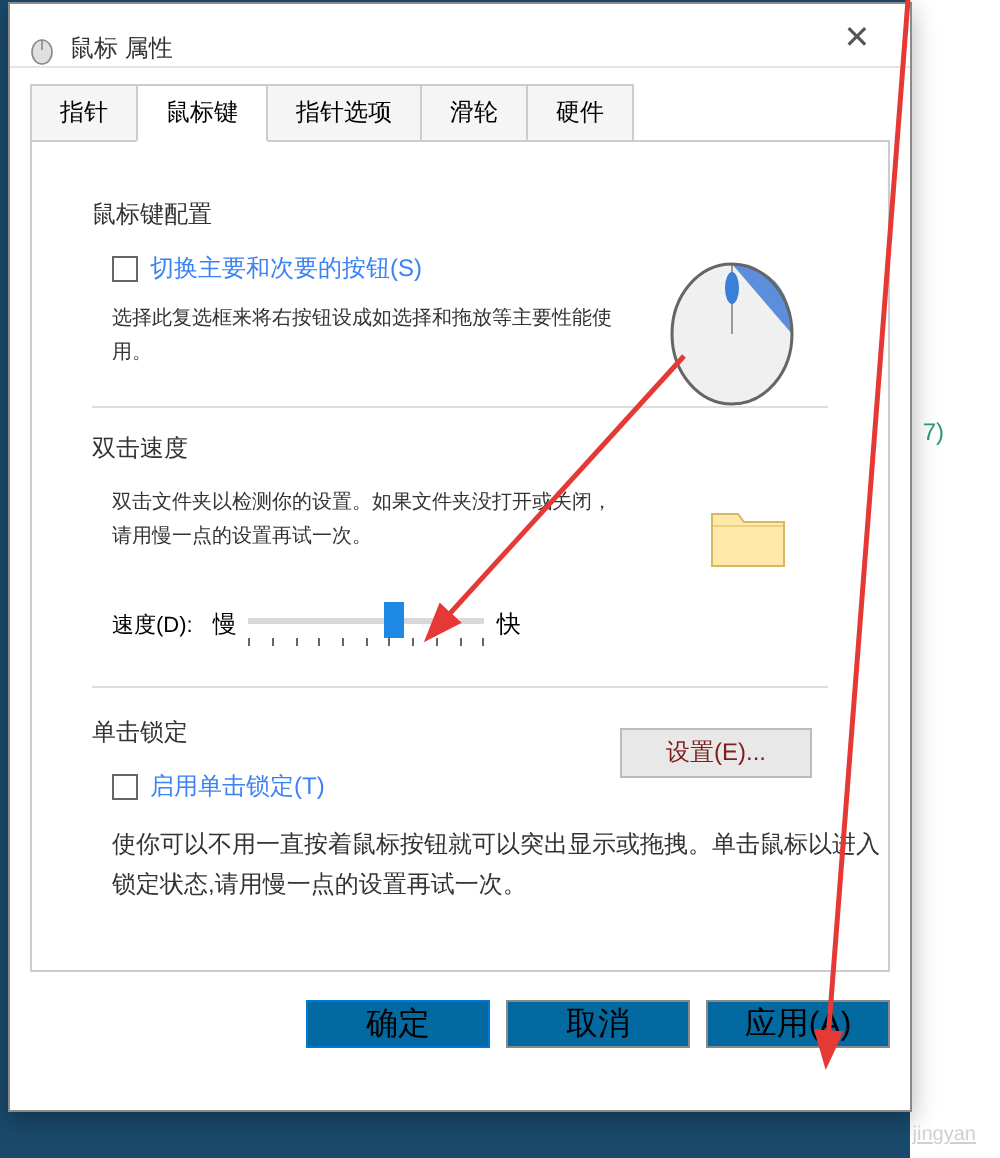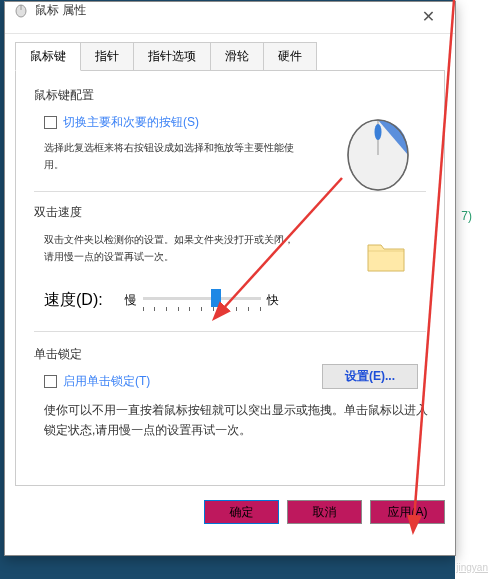--- a/index.html
+++ b/index.html
@@ -1,50 +1,50 @@
 <!DOCTYPE html>
 <html><head>
 <meta charset="utf-8">
 <style>
 * { box-sizing: border-box; margin: 0; padding: 0; font-family: "Microsoft YaHei", "Segoe UI", sans-serif; }
 body { width: 500px; height: 579px; background: #1a4a6b; overflow: hidden; position: relative; }
 .bg-partial { position: absolute; right: 0; top: 0; width: 45px; height: 579px; background: #fff; }
 .bg-text { position: absolute; right: 28px; top: 209px; color: #2a9d6f; font-size: 12px; }
 .dialog { position: absolute; left: 4px; top: 1px; width: 452px; height: 555px; background: #fff; border: 1px solid #8a8a8a; box-shadow: 0 4px 12px rgba(0,0,0,0.3); }
-.titlebar { height: 32px; display: flex; align-items: flex-start; padding: 0 4px 0 8px; border-bottom: 1px solid #e5e5e5; }
+.titlebar { height: 32px; display: flex; align-items: flex-end; padding: 0 4px 0 8px; border-bottom: 1px solid #e5e5e5; }
 .title-icon { width: 16px; height: 16px; margin-right: 6px; }
 .title-text { font-size: 12px; flex: 1; color: #333; }
 .close-btn { width: 45px; height: 28px; display: flex; align-items: center; justify-content: center; font-size: 16px; color: #555; cursor: pointer; }
 .tabs { display: flex; padding: 8px 10px 0 10px; }
 .tab { padding: 5px 14px; font-size: 12px; background: #fff; border: 1px solid #ccc; border-bottom: none; margin-right: -1px; position: relative; cursor: pointer; }
 .tab.active { background: #fff; z-index: 2; border-bottom: 1px solid #fff; margin-bottom: -1px; }
 .tab:not(.active) { background: #f5f5f5; }
-.content { border: 1px solid #ccc; margin: 0 10px 8px 10px; padding: 4px; height: 416px; }
+.content { border: 1px solid #ccc; margin: 0 10px 8px 10px; padding: 16px; height: 416px; }
 .section { margin: 12px 14px 18px 14px; position: relative; }
 .section-title { font-size: 12px; color: #333; margin-bottom: 10px; }
 .checkbox-row { display: flex; align-items: center; margin: 8px 0 8px 10px; }
 .checkbox { width: 13px; height: 13px; border: 1px solid #666; margin-right: 6px; background: #fff; }
 .checkbox-label { font-size: 12px; color: #3b82f6; }
 .desc { font-size: 10px; color: #333; margin: 6px 0 0 10px; line-height: 1.7; width: 250px; }
 .mouse-img { position: absolute; right: 5px; top: 20px; width: 85px; height: 85px; }
 .divider { border: none; border-top: 1px solid #ddd; margin: 0 14px; }
 .speed-row { display: flex; align-items: center; margin: 22px 0 0 10px; }
-.speed-label { font-size: 16px; margin-right: 16px; }
+.speed-label { font-size: 11px; margin-right: 4px; }
 .slider-wrap { display: flex; align-items: center; }
 .slider-text { font-size: 12px; margin: 0 6px; }
 .slider { width: 118px; height: 26px; position: relative; }
 .slider-track { position: absolute; top: 10px; left: 0; right: 0; height: 3px; background: #d9d9d9; }
 .slider-ticks { position: absolute; bottom: 2px; left: 0; right: 0; display: flex; justify-content: space-between; }
 .tick { width: 1px; height: 4px; background: #666; }
 .slider-thumb { position: absolute; top: 2px; left: 68px; width: 10px; height: 18px; background: #1e88e5; }
 .folder-img { position: absolute; right: 20px; top: 35px; width: 40px; height: 36px; }
-.settings-btn { position: absolute; right: 8px; top: 18px; padding: 3px 22px; font-size: 12px; background: #e8e8e8; border: 1px solid #bbb; color: #1d4ed8; font-weight: bold; }
+.settings-btn { position: absolute; right: 8px; top: 6px; padding: 3px 22px; font-size: 12px; background: #e8e8e8; border: 1px solid #bbb; color: #7f1d1d; }
 .desc2 { font-size: 12px; color: #333; margin: 10px 0 0 10px; line-height: 1.7; width: 390px; }
 .buttons { display: flex; justify-content: flex-end; padding: 6px 10px 8px 0; gap: 8px; }
-.btn { width: 75px; height: 24px; font-size: 12px; background: #be185d; border: 1px solid #8a8a8a; cursor: pointer; display: flex; align-items: center; justify-content: center; }
+.btn { width: 92px; height: 24px; font-size: 16px; background: #0369a1; border: 1px solid #8a8a8a; cursor: pointer; display: flex; align-items: center; justify-content: center; }
 .btn.focus { border: 1.5px solid #0078d7; }
 .arrow-line { position: absolute; pointer-events: none; }
 .watermark { position: absolute; right: 12px; bottom: 6px; color: #d0d0d0; font-size: 10px; text-align: right; text-decoration: underline; }
 </style>
 </head>
 <body>
 
 <div class="bg-partial"></div>
 <div class="bg-text">7)</div>
 
@@ -54,22 +54,22 @@
       <svg viewBox="0 0 16 16">
           <ellipse cx="8" cy="9" rx="5" ry="6" fill="#e0e0e0" stroke="#888" stroke-width="0.8"></ellipse>
           <line x1="8" y1="3" x2="8" y2="8" stroke="#888" stroke-width="0.8"></line>
         </svg>
     </span>
     <span class="title-text">鼠标 属性</span>
     <div class="close-btn">✕</div>
   </div>
 
   <div class="tabs">
+    <div class="tab">指针</div>
     <div class="tab active">鼠标键</div>
-    <div class="tab">指针</div>
     <div class="tab">指针选项</div>
     <div class="tab">滑轮</div>
     <div class="tab">硬件</div>
   </div>
 
   <div class="content">
 
     <div class="section">
       <div class="section-title">鼠标键配置</div>
       <div class="checkbox-row">

